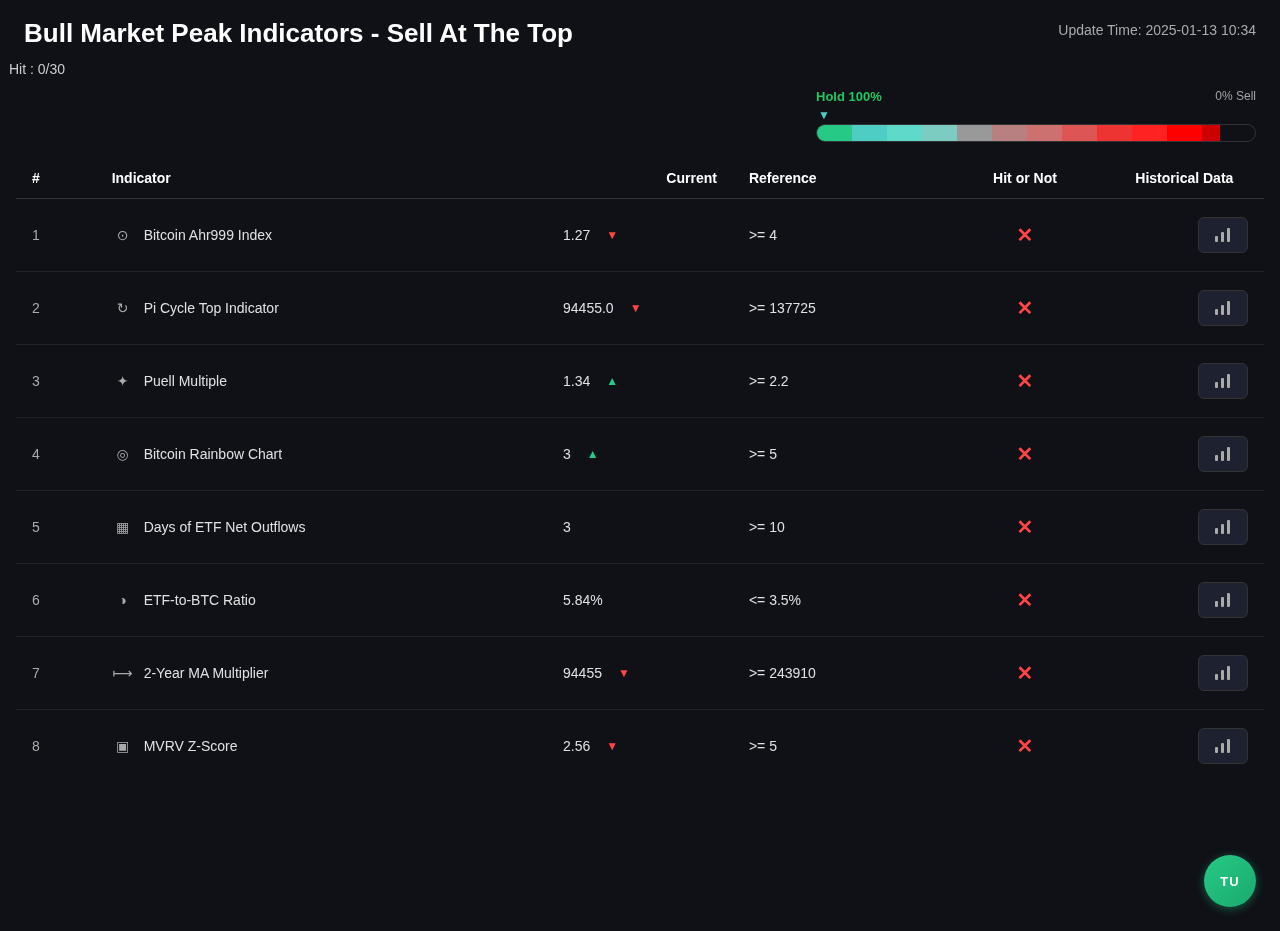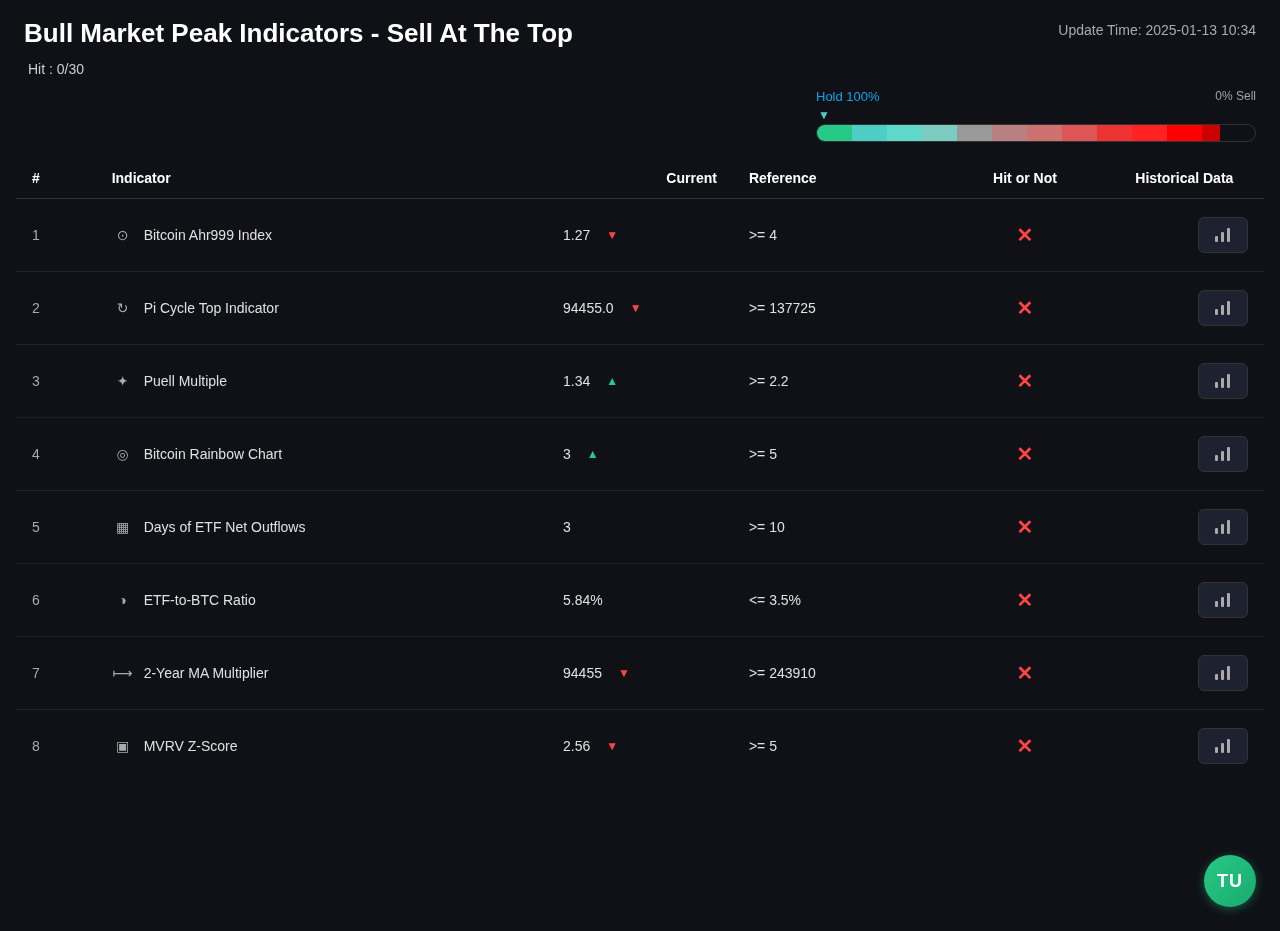--- a/index.html
+++ b/index.html
@@ -48,21 +48,22 @@
 
     .bar-labels {
       display: flex;
       justify-content: space-between;
       width: 440px;
       margin-bottom: 4px;
     }
 
     .bar-label-hold {
       font-size: 13px;
-      color: #0ea5e9;
+      color: #22c55e;
+      font-weight: bold;
     }
 
     .bar-label-sell {
       font-size: 12px;
       color: #a3a3a3;
     }
 
     .progress-bar-container {
       width: 440px;
       position: relative;
@@ -186,21 +187,21 @@
       bottom: 24px;
       right: 24px;
       width: 52px;
       height: 52px;
       border-radius: 50%;
       background: linear-gradient(135deg, #26c985, #1aaa6e);
       display: flex;
       align-items: center;
       justify-content: center;
       font-weight: 900;
-      font-size: 18px;
+      font-size: 13px;
       color: white;
       letter-spacing: 1px;
       box-shadow: 0 2px 10px rgba(38,201,133,0.4);
       text-align: right;
     }
 
     .col-num { width: 60px; }
     .col-indicator { width: 340px; }
     .col-current { width: 140px; text-align: right; }
     .col-reference { width: 160px; }
@@ -210,21 +211,21 @@
 </head>
 <body>
 
 <div class="header">
   <div>
     <div class="title">Bull Market Peak Indicators - Sell At The Top</div>
   </div>
   <div class="update-time">Update Time: 2025-01-13 10:34</div>
 </div>
 
-<div style="padding: 0 28px; margin-bottom: 8px;">
+<div style="padding: 0 9px; margin-bottom: 8px;">
   <div class="hit-label">Hit : 0/30</div>
 </div>
 
 <div class="hit-bar-section">
   <div class="bar-labels">
     <span class="bar-label-hold">Hold 100%</span>
     <span class="bar-label-sell">0% Sell</span>
   </div>
   <div class="progress-bar-container">
     <div class="progress-arrow">▼</div>

